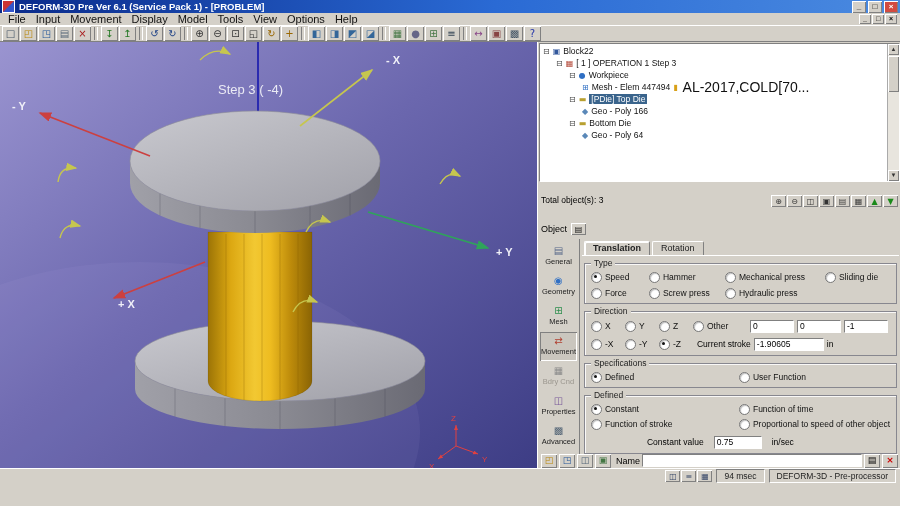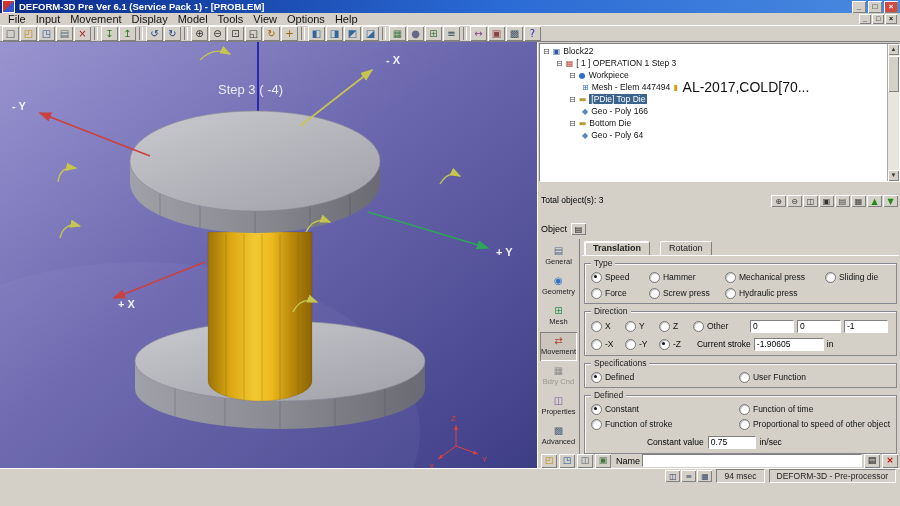--- a/index.html
+++ b/index.html
@@ -58,21 +58,21 @@
   #content-row{flex:1;display:flex;}
   #side-tabs{width:50px;background:#d4d0c8;border-right:1px solid #808080;padding-top:2px;}
   .side-tab{height:29px;display:flex;flex-direction:column;align-items:center;justify-content:center;gap:1px;margin:1px 2px;}
   .side-tab.active{box-shadow:inset 1px 1px 0 #808080,inset -1px -1px 0 #fff;background:#cac6be;}
   .side-tab.disabled .side-label{color:#9a968e;}
   .side-ico{font-size:10px;line-height:10px;font-family:"DejaVu Sans",sans-serif;}
   .side-label{font-size:7.5px;color:#222;}
 
   #form-area{flex:1;position:relative;padding:0 2px;}
   #form-tabs{display:flex;padding:2px 2px 0;height:14px;border-bottom:1px solid #fff;}
-  .ftab{font-size:9px;padding:1px 8px 0;background:#d4d0c8;border:1px solid #808080;border-bottom:none;border-top-color:#fff;border-left-color:#fff;margin-right:10px;border-radius:2px 2px 0 0;color:#222;}
+  .ftab{font-size:9px;padding:1px 8px 0;background:#d4d0c8;border:1px solid #808080;border-bottom:none;border-top-color:#fff;border-left-color:#fff;margin-right:2px;border-radius:2px 2px 0 0;color:#222;}
   .ftab.active{font-weight:bold;position:relative;top:0px;box-shadow:inset 1px 1px 0 #fff;}
 
   .group{position:relative;border:1px solid #87878f;box-shadow:inset 1px 1px 0 rgba(255,255,255,.85);margin:7px 2px 0;padding:8px 6px 4px;}
   .g-title{position:absolute;top:-6px;left:6px;background:#d4d0c8;font-size:8.5px;padding:0 3px;color:#222;}
 
   .ritem{display:inline-flex;align-items:center;gap:3px;}
   .rlabel{font-size:8.5px;white-space:nowrap;color:#111;}
   .radio{position:relative;width:9px;height:9px;border-radius:50%;background:#fff;border:1px solid #777;box-shadow:inset 1px 1px 1px rgba(0,0,0,.25);flex:none;}
   .radio.on::after{content:"";position:absolute;left:2.5px;top:2.5px;width:3px;height:3px;border-radius:50%;background:#111;}
 
@@ -83,21 +83,21 @@
   #dir-row1-radios .ritem:last-child{width:52px;}
   #dir-row2-radios .ritem{width:34px;}
   #dir-inputs{margin-left:auto;display:flex;gap:3px;margin-right:2px;}
   .field{height:13px;font-size:8.5px;font-family:inherit;padding:0 2px;background:#fff;border:1px solid;border-color:#808080 #fff #fff #808080;box-sizing:border-box;}
   #dir-inputs .field{width:44px;}
   .stroke{display:flex;align-items:center;gap:3px;font-size:8.5px;margin-left:4px;}
   #stroke-input{width:70px;}
   #spec-options{display:flex;}
   #spec-options .ritem:first-child{width:148px;}
   #defined-options{display:grid;grid-template-columns:148px auto;row-gap:4px;}
-  .const-row{display:flex;align-items:center;gap:4px;margin:6px 0 0 56px;font-size:8.5px;}
+  .const-row{display:flex;align-items:center;gap:10px;margin:6px 0 0 56px;font-size:8.5px;}
   #const-input{width:48px;}
 
   
   #panel-bottom{height:16px;display:flex;align-items:center;gap:2px;padding:0 3px;}
   #panel-bottom .mini-btn{width:16px;height:14px;font-size:9px;line-height:13px;}
   #name-label{font-size:9px;margin-left:3px;}
   #name-input{flex:1;height:13px;}
   #panel-close{color:#c00;font-weight:bold;}
 
   

